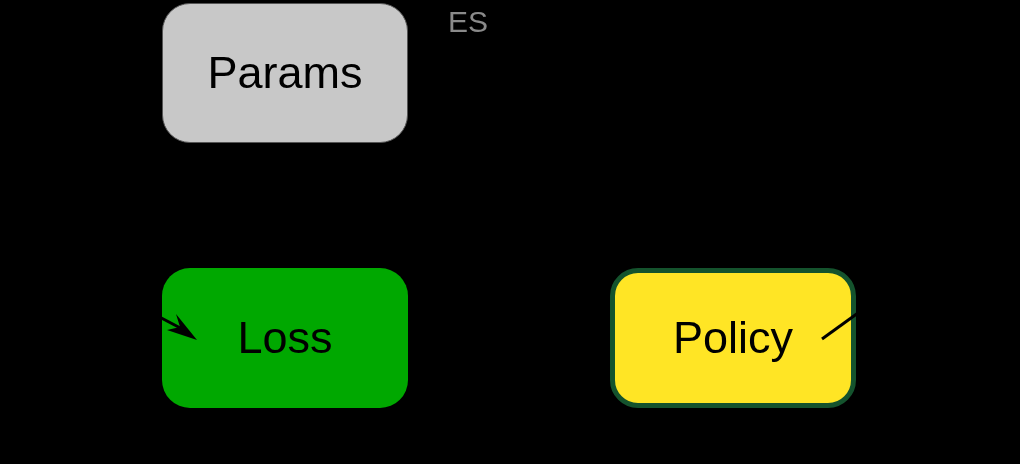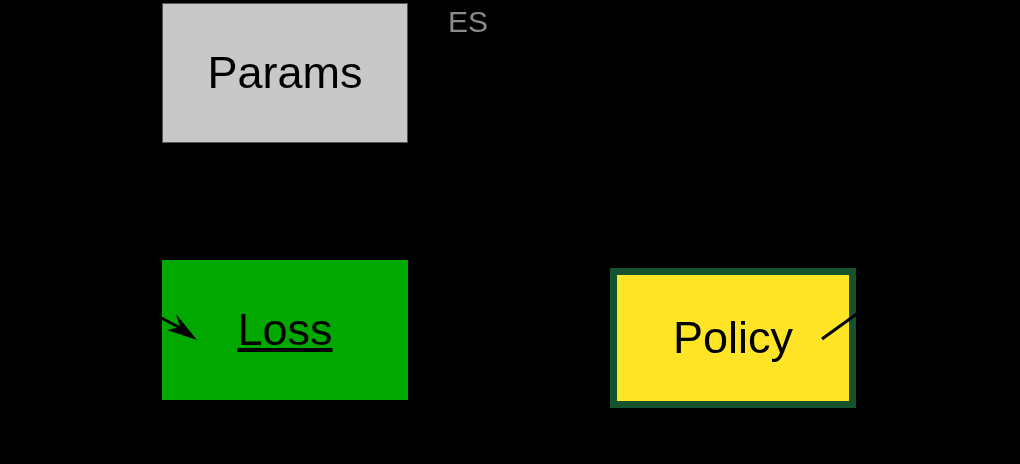--- a/index.html
+++ b/index.html
@@ -1,24 +1,24 @@
 <!DOCTYPE html>
 <html><head>
   <meta charset="utf-8">
   <style>
     html, body { margin: 0; padding: 0; background: #000000; }
     body { width: 1020px; height: 464px; position: relative; overflow: hidden;
            font-family: "Liberation Sans", sans-serif; }
     .node { position: absolute; box-sizing: border-box; display: flex;
-            align-items: center; justify-content: center; color: #000; font-size: 45px; }
+            align-items: center; justify-content: center; color: #000; font-size: 45px; border-radius: 28px; }
     #params { left: 162px; top: 3px; width: 246px; height: 140px; background: #c8c8c8;
               border: 1px solid #555555; }
-    #loss { left: 162px; top: 260px; width: 246px; height: 140px; background: #00a800; text-decoration: underline; }
+    #loss { left: 162px; top: 268px; width: 246px; height: 140px; background: #00a800; }
     #policy { left: 610px; top: 268px; width: 246px; height: 140px; background: #ffe525;
-              border: 7px solid #14532d; }
+              border: 5px solid #14532d; }
     #es-label { position: absolute; left: 448px; top: 4px; width: 120px; text-align: left;
                 color: #8a8a8a; font-size: 30px; line-height: 35px; }
     svg.overlay { position: absolute; left: 0; top: 0; width: 1020px; height: 464px; pointer-events: none; }
   </style>
 </head>
 <body>
 
 <div class="node" id="params">
   <span>Params</span>
 </div>

